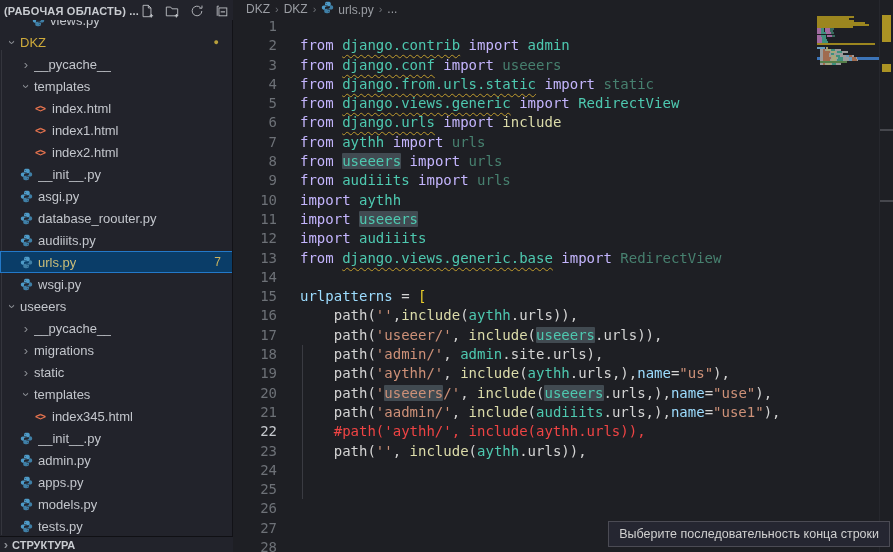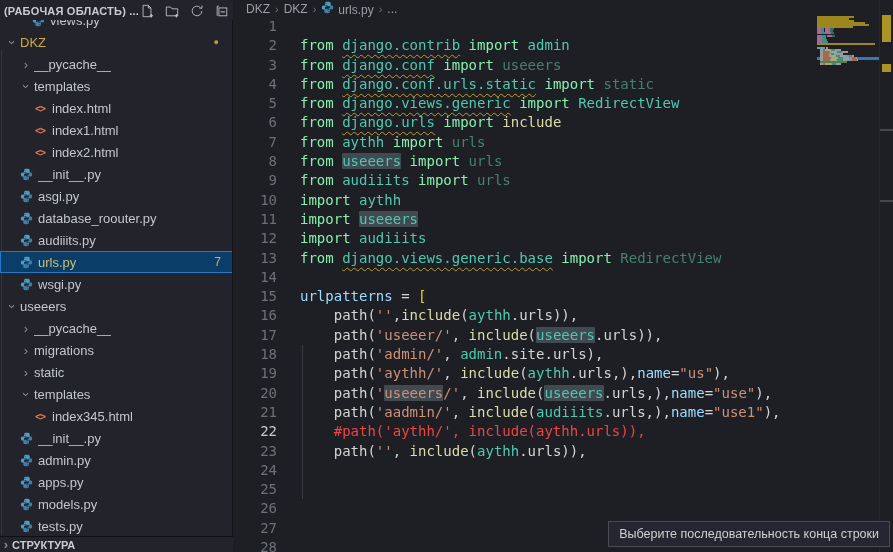--- a/index.html
+++ b/index.html
@@ -45,21 +45,21 @@
   #gutter{position:absolute;left:0;top:17px;width:43px;text-align:right;
           font-family:"DejaVu Sans Mono",monospace;font-size:14px;color:#6d7177;}
   #gutter .ln{height:19.3px;line-height:19.3px;}
   #gutter .ln.cur{color:#c6c9ce;}
 
   #code{position:absolute;left:66px;top:17px;right:80px;
         font-family:"DejaVu Sans Mono",monospace;font-size:14px;color:#d4d4d4;}
   #code .cl{height:19.3px;line-height:19.3px;white-space:pre;}
   #indent-guide{position:absolute;left:68px;width:1px;background:#3a3b42;z-index:0;}
 
-  .tk-k{color:#86efac}
+  .tk-k{color:#c4b5fd}
   .tk-m{color:#4EC9B0}
   .tk-mw{color:#4EC9B0;text-decoration:underline wavy #c09c2e 1px;text-underline-offset:3.5px;}
   .tk-g{color:#47806f}
   .tk-f{color:#DCDCAA}
   .tk-w{color:#d4d4d4}
   .tk-s{color:#ce9178}
   .tk-v{color:#9CDCFE}
   .tk-c{color:#ef4444}
   .tk-b{color:#e8cd2a}
   .hl{background:#414a51;border-radius:1px;}
@@ -331,21 +331,21 @@
         <div class="ln">25</div>
         <div class="ln">26</div>
         <div class="ln">27</div>
         <div class="ln">28</div>
       </div>
     <div id="indent-guide" style="top: 345.1px; height: 154.4px;"></div>
     <div id="code">
         <div class="cl"></div>
         <div class="cl"><span class="tk-k">from </span><span class="tk-mw">django.contrib</span><span class="tk-k"> import </span><span class="tk-m">admin</span></div>
         <div class="cl"><span class="tk-k">from </span><span class="tk-mw">django.conf</span><span class="tk-k"> import </span><span class="tk-g">useeers</span></div>
-        <div class="cl"><span class="tk-k">from </span><span class="tk-mw">django.conf.urls.static</span><span class="tk-k"> import </span><span class="tk-g">static</span></div>
+        <div class="cl"><span class="tk-k">from </span><span class="tk-mw">django.from.urls.static</span><span class="tk-k"> import </span><span class="tk-g">static</span></div>
         <div class="cl"><span class="tk-k">from </span><span class="tk-mw">django.views.generic</span><span class="tk-k"> import </span><span class="tk-m">RedirectView</span></div>
         <div class="cl"><span class="tk-k">from </span><span class="tk-mw">django.urls</span><span class="tk-k"> import </span><span class="tk-f">include</span></div>
         <div class="cl"><span class="tk-k">from </span><span class="tk-m">aythh</span><span class="tk-k"> import </span><span class="tk-g">urls</span></div>
         <div class="cl"><span class="tk-k">from </span><span class="tk-m hl">useeers</span><span class="tk-k"> import </span><span class="tk-g">urls</span></div>
         <div class="cl"><span class="tk-k">from </span><span class="tk-m">audiiits</span><span class="tk-k"> import </span><span class="tk-g">urls</span></div>
         <div class="cl"><span class="tk-k">import </span><span class="tk-m">aythh</span></div>
         <div class="cl"><span class="tk-k">import </span><span class="tk-m hl">useeers</span></div>
         <div class="cl"><span class="tk-k">import </span><span class="tk-m">audiiits</span></div>
         <div class="cl"><span class="tk-k">from </span><span class="tk-mw">django.views.generic.base</span><span class="tk-k"> import </span><span class="tk-g">RedirectView</span></div>
         <div class="cl"></div>

